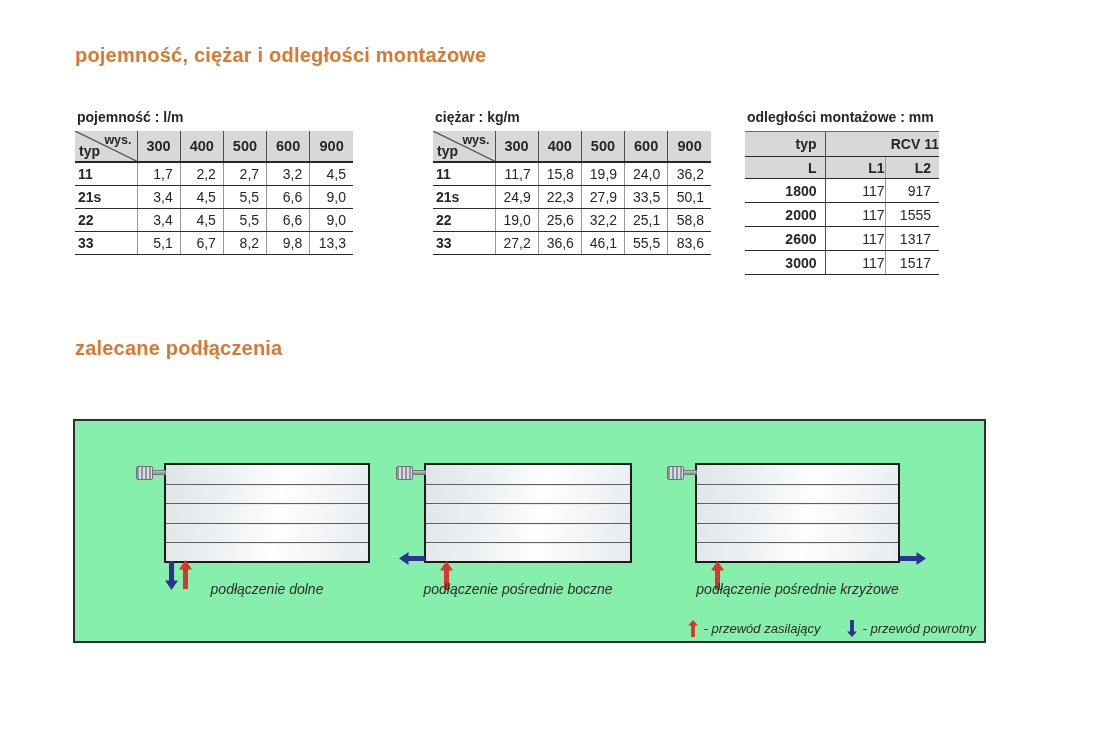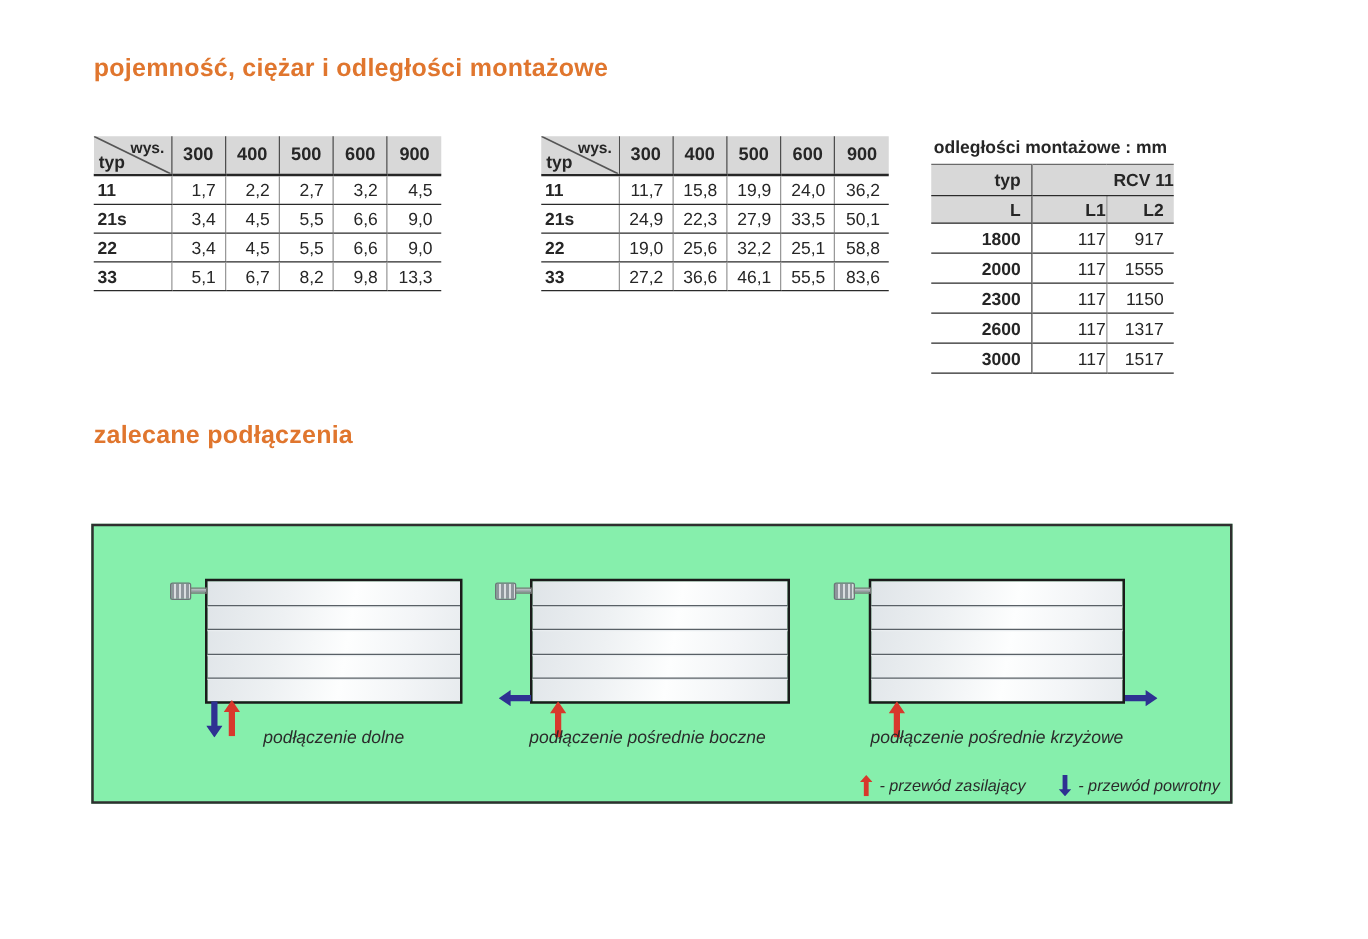--- a/index.html
+++ b/index.html
@@ -106,20 +106,21 @@
   .legend .gap{margin-left:26px;}
 </style>
 </head>
 <body>
 
 <div class="page">
 
   <div class="sec-title" id="title-dimensions">pojemność, ciężar i odległości montażowe</div>
 
   <div class="tblock" id="block-capacity">
+    <div class="tlabel">pojemność : l/m</div>
     <table class="dim-table">
       <colgroup>
           <col class="c0">
           <col>
           <col>
           <col>
           <col>
           <col>
         </colgroup>
       <thead>
@@ -169,20 +170,21 @@
           <td>6,7</td>
           <td>8,2</td>
           <td>9,8</td>
           <td>13,3</td>
         </tr>
       </tbody>
     </table>
   </div>
 
   <div class="tblock" id="block-weight">
+    <div class="tlabel">ciężar : kg/m</div>
     <table class="dim-table">
       <colgroup>
           <col class="c0">
           <col>
           <col>
           <col>
           <col>
           <col>
         </colgroup>
       <thead>
@@ -260,25 +262,20 @@
       <tbody>
         <tr>
           <th class="ar">1800</th>
           <td class="ac vdark">117</td>
           <td class="ar vlite">917</td>
         </tr>
         <tr>
           <th class="ar">2000</th>
           <td class="ac vdark">117</td>
           <td class="ar vlite">1555</td>
-        </tr>
-        <tr>
-          <th class="ar">2300</th>
-          <td class="ac vdark">117</td>
-          <td class="ar vlite">1150</td>
         </tr>
         <tr>
           <th class="ar">2600</th>
           <td class="ac vdark">117</td>
           <td class="ar vlite">1317</td>
         </tr>
         <tr>
           <th class="ar">3000</th>
           <td class="ac vdark">117</td>
           <td class="ar vlite">1517</td>

